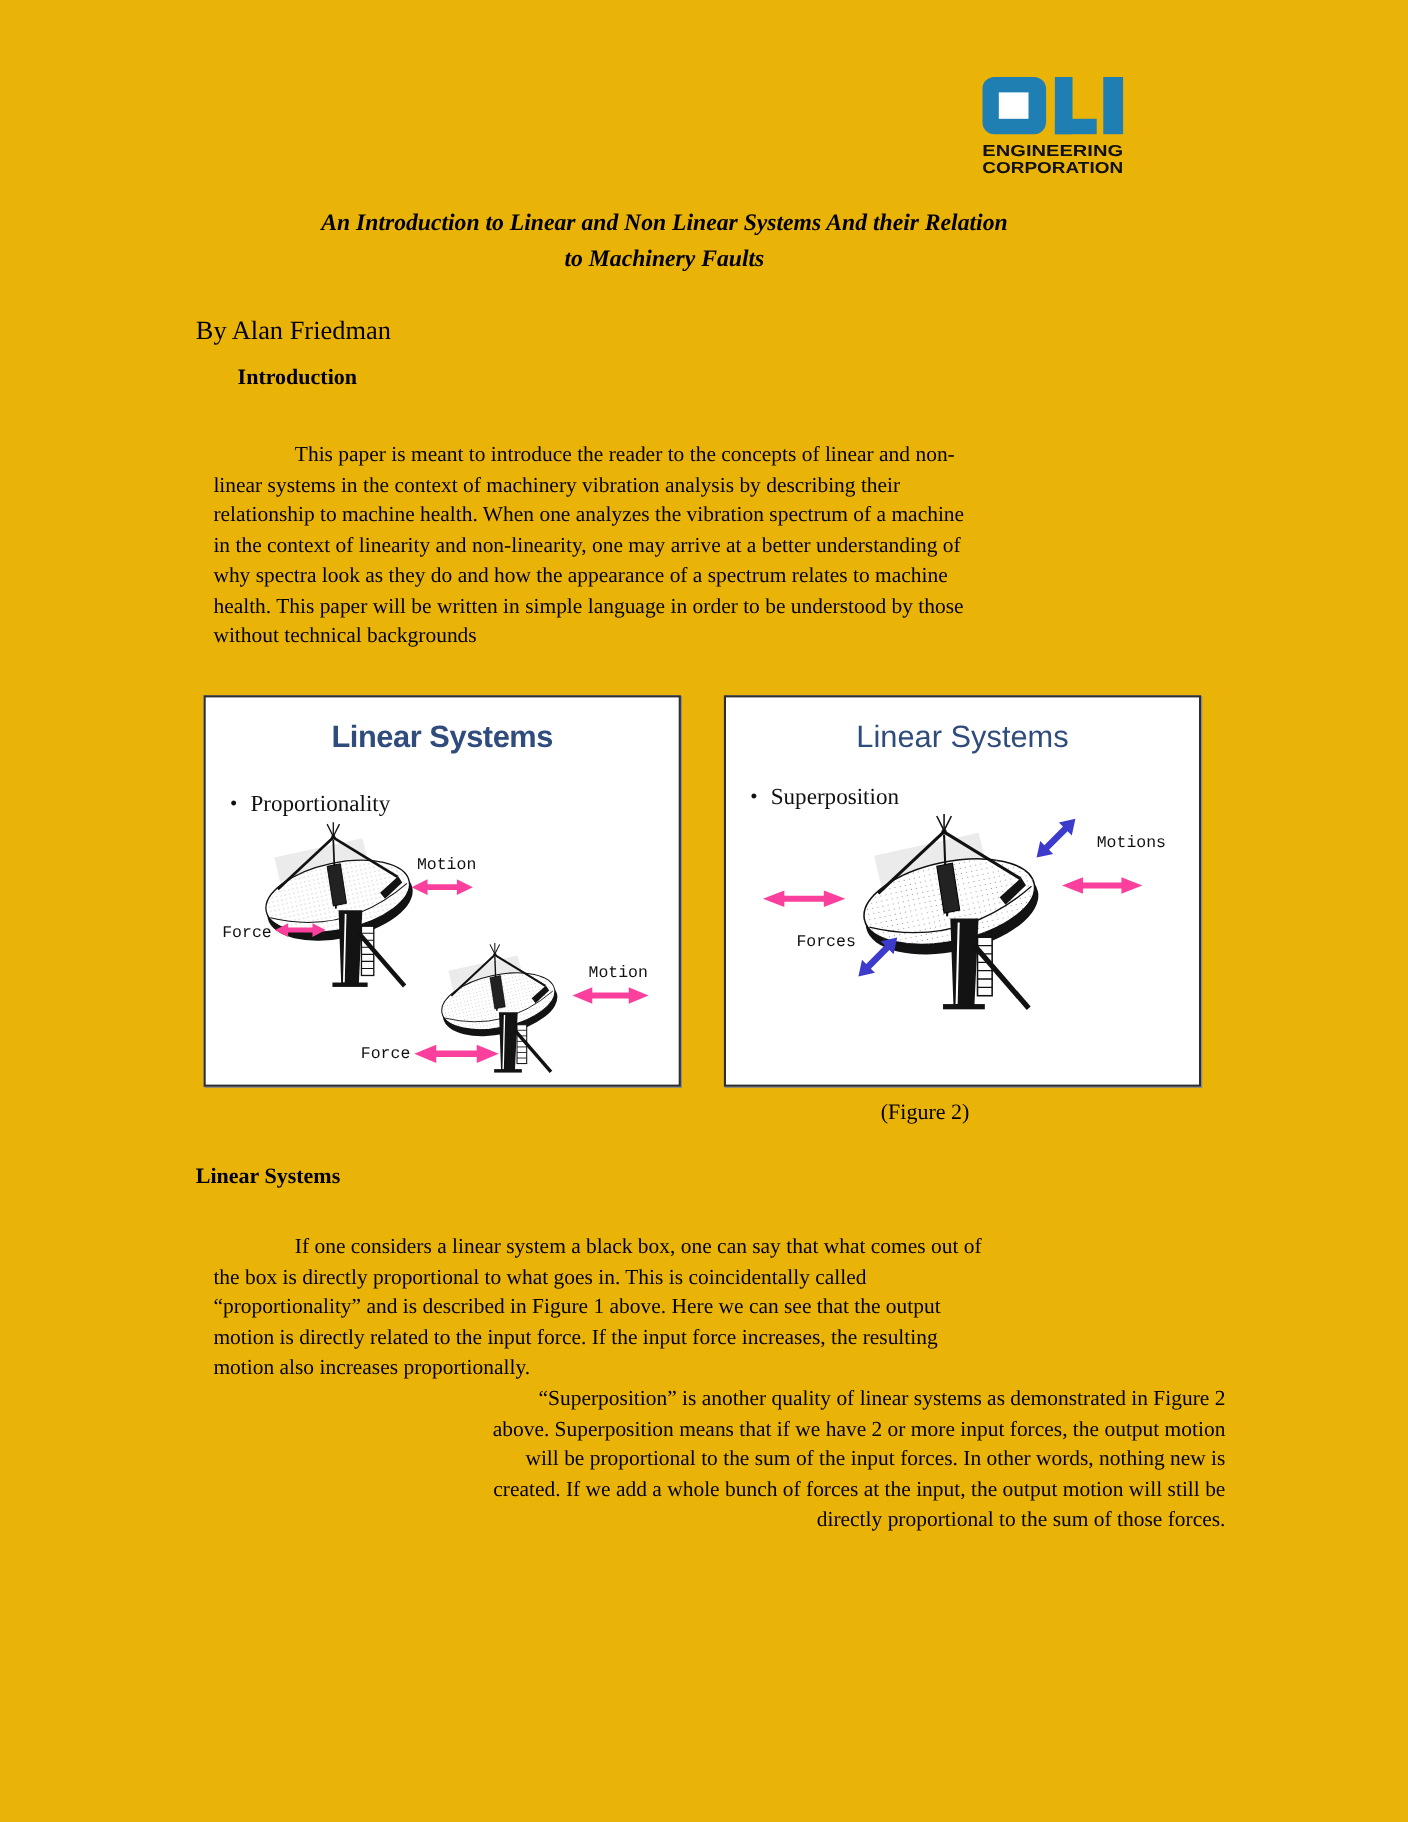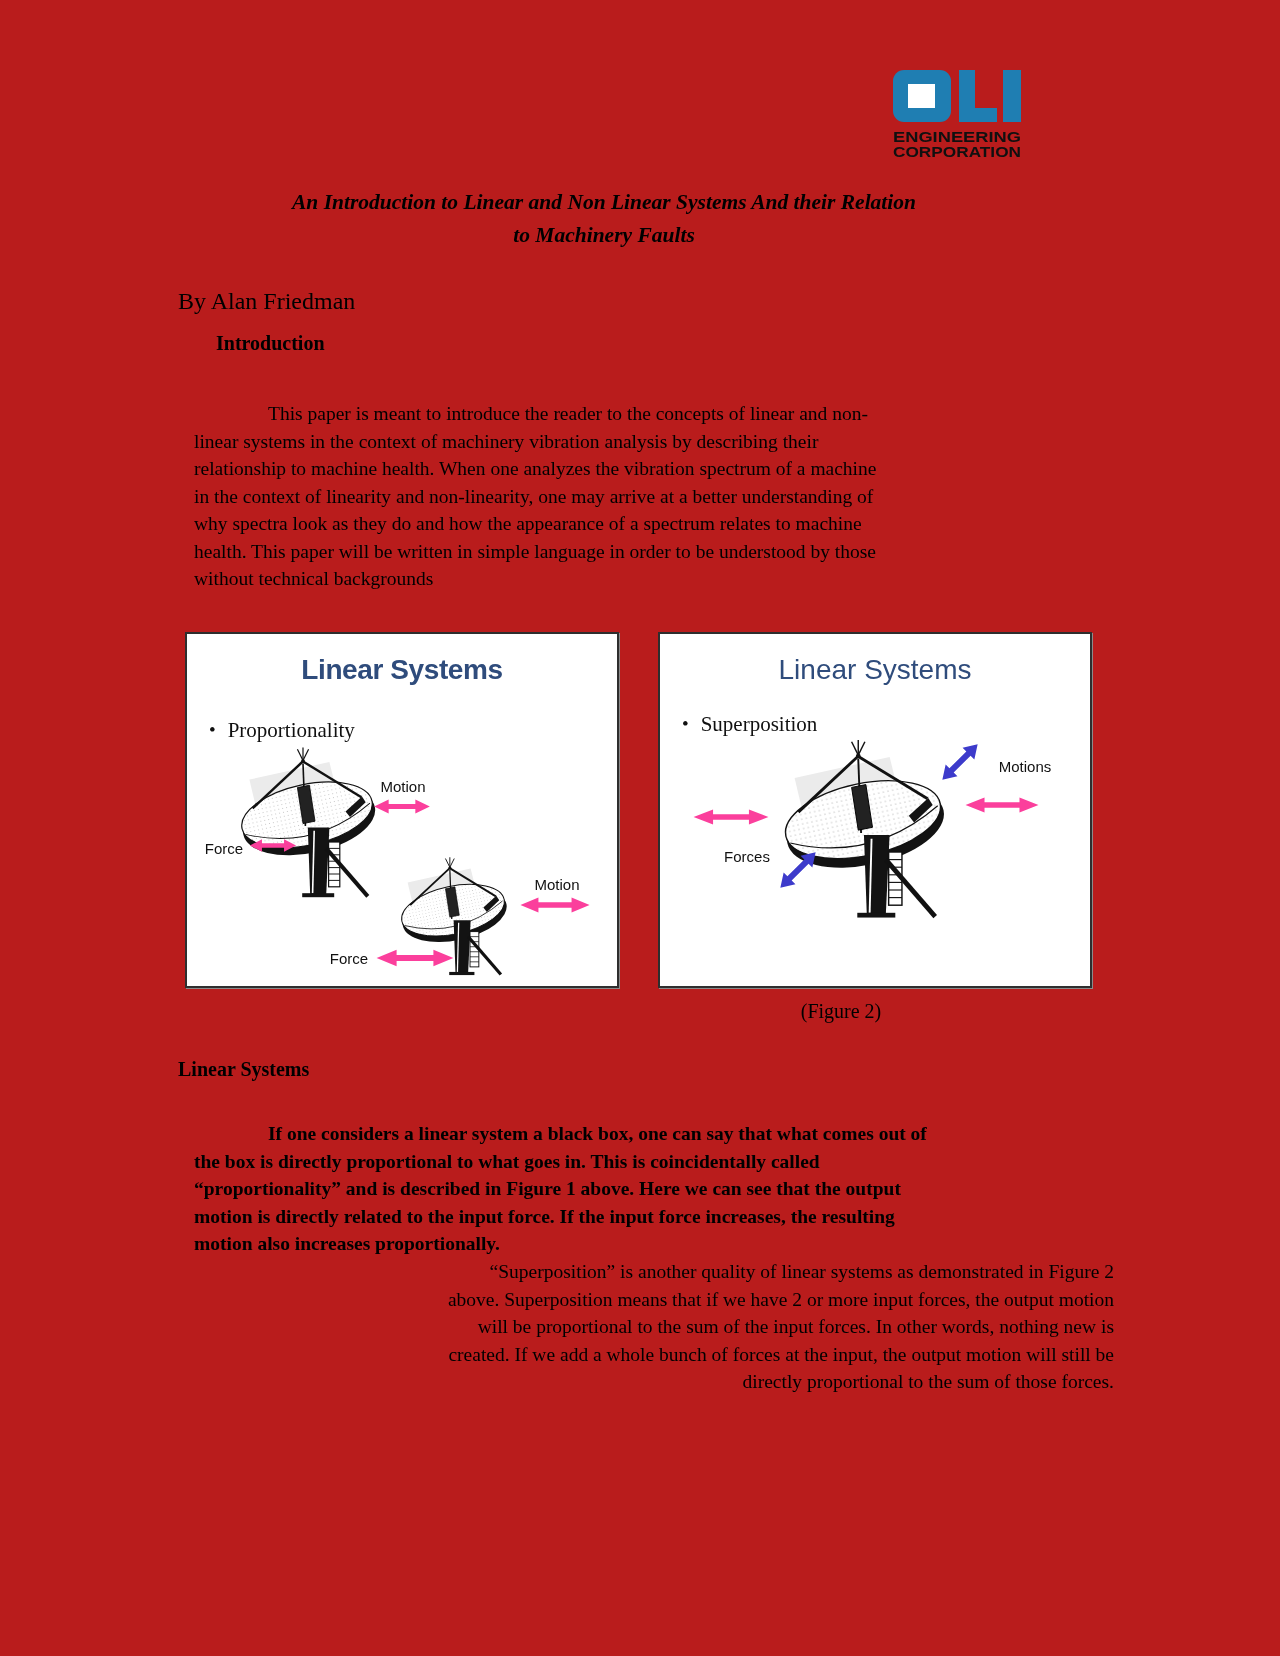--- a/index.html
+++ b/index.html
@@ -1,49 +1,49 @@
 <!DOCTYPE html>
 <html><head>
 <meta charset="utf-8">
 <style>
   html,body{margin:0;padding:0;background:#fff;}
-  .page{position:relative;width:1280px;height:1656px;background:#b91c1c;overflow:hidden;
+  .page{position:relative;width:1280px;height:1656px;background:#eab308;overflow:hidden;
         font-family:"Liberation Serif",serif;color:#000;}
 
   
   .logo{position:absolute;left:893px;top:70px;width:145px;height:95px;}
 
   
   .doc-title{position:absolute;left:178px;width:852px;top:186px;margin:0;
              font-size:21.5px;font-weight:bold;line-height:33px;text-align:center;white-space:pre-line;font-style:italic;}
   .byline{position:absolute;left:178px;top:288px;font-size:24px;}
   .section-heading{position:absolute;left:178px;margin:0;font-size:20px;font-weight:bold;}
   .h-intro{top:332px;margin-left:38px;}
   .h-linear{top:1058px;}
   .body-para{position:absolute;left:178px;width:920px;margin:16px;font-size:19.5px;
              line-height:27.5px;white-space:pre-line;text-indent:74px;}
   .p1{top:384px;}
-  .p2{top:1104px;font-weight:bold;}
+  .p2{top:1104px;}
   .p3{top:1242px;text-align:right;}
 
   
   .figure-box{position:absolute;top:632px;width:430px;height:352px;background:#fff;
               border:2px solid #2e2e2e;box-shadow:1px 1px 0 #8a8a8a;}
   .fig1{left:185px;}
   .fig2{left:658px;}
   .fig-title{position:absolute;left:0;right:0;top:20px;margin:0;text-align:center;
              font-family:"Liberation Sans",sans-serif;font-size:28px;font-weight:400;color:#2f4c7c;}
   .fig1 .fig-title{font-weight:600;letter-spacing:-0.4px;}
   .fig-bullet{position:absolute;left:22px;font-family:Liberation Serif, serif;
               font-size:21px;color:#111;text-align:right;}
   .fig1 .fig-bullet{top:84px;}
   .fig2 .fig-bullet{top:78px;}
   .bullet-dot{display:inline-block;margin-right:12px;font-size:19px;vertical-align:1px;}
-  .lbl{position:absolute;font-family:Liberation Sans, sans-serif;font-size:15px;color:#111;
-       text-align:center;white-space:nowrap;}
+  .lbl{position:absolute;font-family:Liberation Mono, monospace;font-size:15px;color:#111;
+       text-align:right;white-space:nowrap;}
   .dish{position:absolute;}
   .arrow{position:absolute;color:#fb3f9c;}
   .arrow.blue{color:#3d3bcb;}
   .rot-ne{transform:rotate(-45deg);transform-origin:center;}
 
   
   .dish-a{left:40px;top:112px;width:160px;height:160px;}
   .dish-b{left:203px;top:222px;width:126px;height:126px;}
   .lbl-motion1{left:186px;top:144px;width:60px;}
   .ar-motion1{left:186px;top:164px;width:58px;height:17px;}

